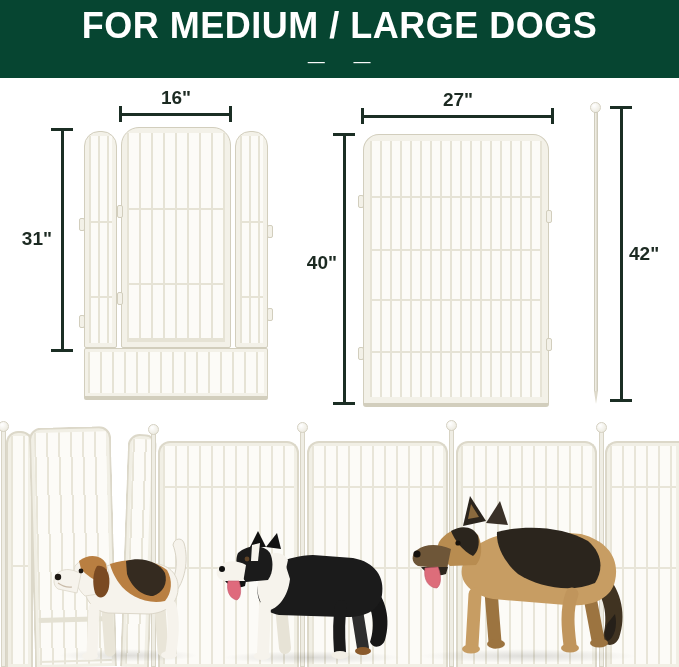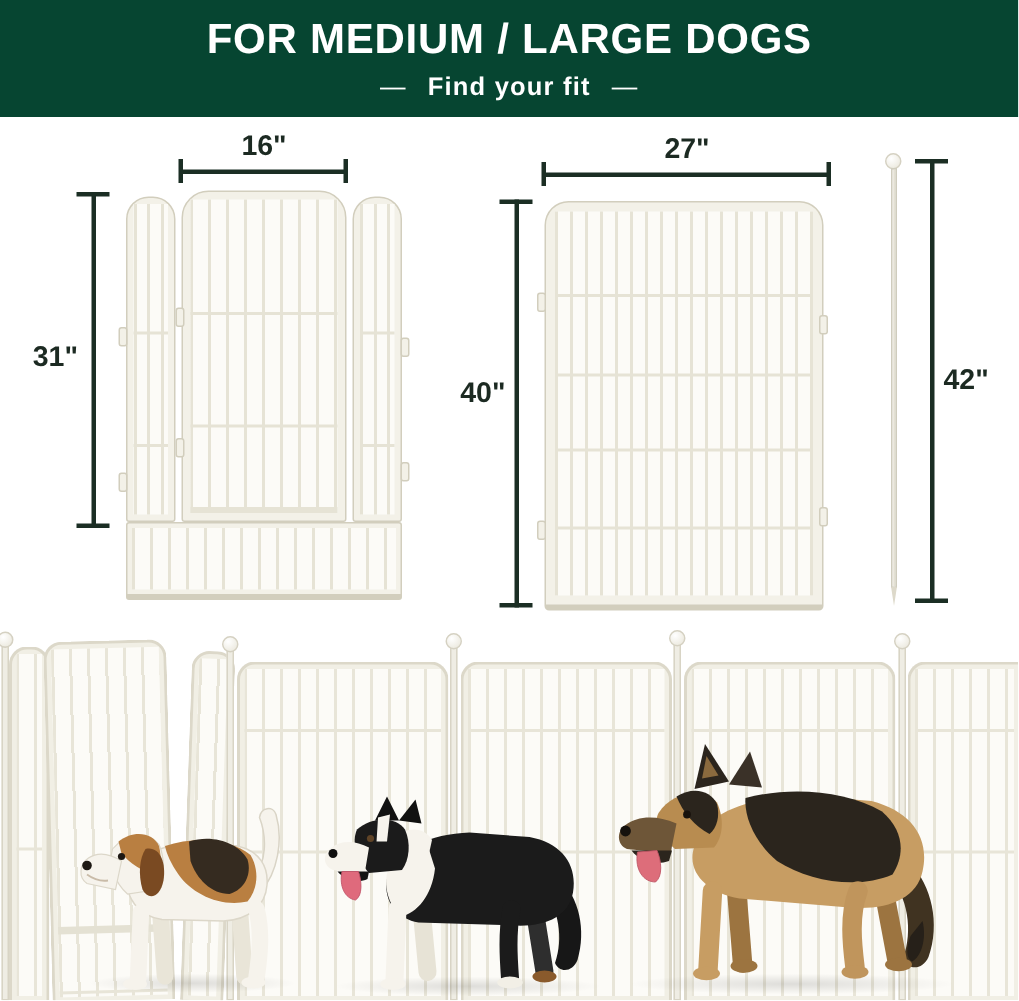--- a/index.html
+++ b/index.html
@@ -9,21 +9,21 @@
   }
   .abs{position:absolute;}
 
   
   .header{
     left:0;top:0;width:679px;height:78px;
     background:var(--header-bg,#064531);
     display:flex;flex-direction:column;align-items:center;justify-content:center;
   }
   .header-title{
-    color:var(--header-text,#fff);font-size:28px;font-weight:800;
+    color:var(--header-text,#fff);font-size:36px;font-weight:800;
     letter-spacing:.5px;line-height:1;margin-top:2px;white-space:nowrap;
   }
   .header-sub{
     color:var(--header-text,#fff);font-size:17px;font-weight:600;
     letter-spacing:.8px;margin-top:8px;display:flex;align-items:center;
   }
   .header-sub .dash{margin:0 14px;font-weight:400;}
 
   
   .dim{background:var(--dim-line,#1b2e24);}
@@ -74,21 +74,20 @@
 </style>
 </head>
 <body>
 
 <div id="stage">
 
   <div class="abs header">
     <div class="header-title">FOR MEDIUM / LARGE DOGS</div>
     <div class="header-sub">
       <span class="dash">—</span>
-      <span>Find your fit</span>
       <span class="dash">—</span>
     </div>
   </div>
 
   <div class="abs dim-label" style="left:121px;top:88px;width:110px;text-align:center;">16"</div>
   <div class="abs dim" style="left:121px;top:113px;width:110px;height:3px;"></div>
   <div class="abs dim" style="left:119px;top:106px;width:3px;height:16px;"></div>
   <div class="abs dim" style="left:229px;top:106px;width:3px;height:16px;"></div>
 
   <div class="abs dim" style="left:61px;top:128px;width:3px;height:224px;"></div>

